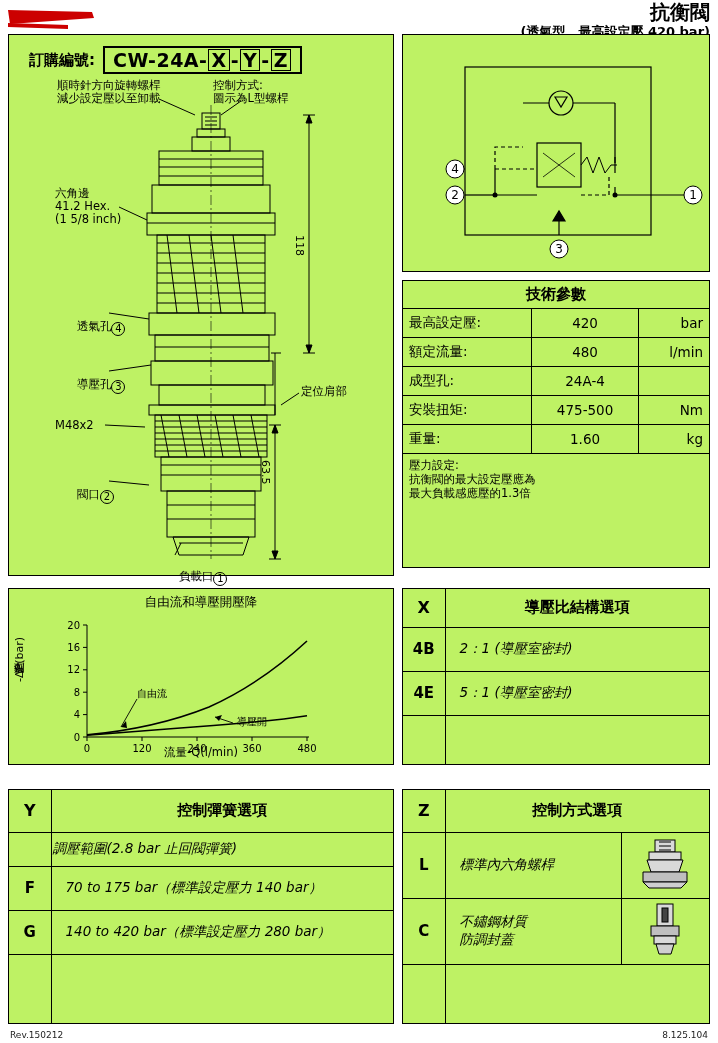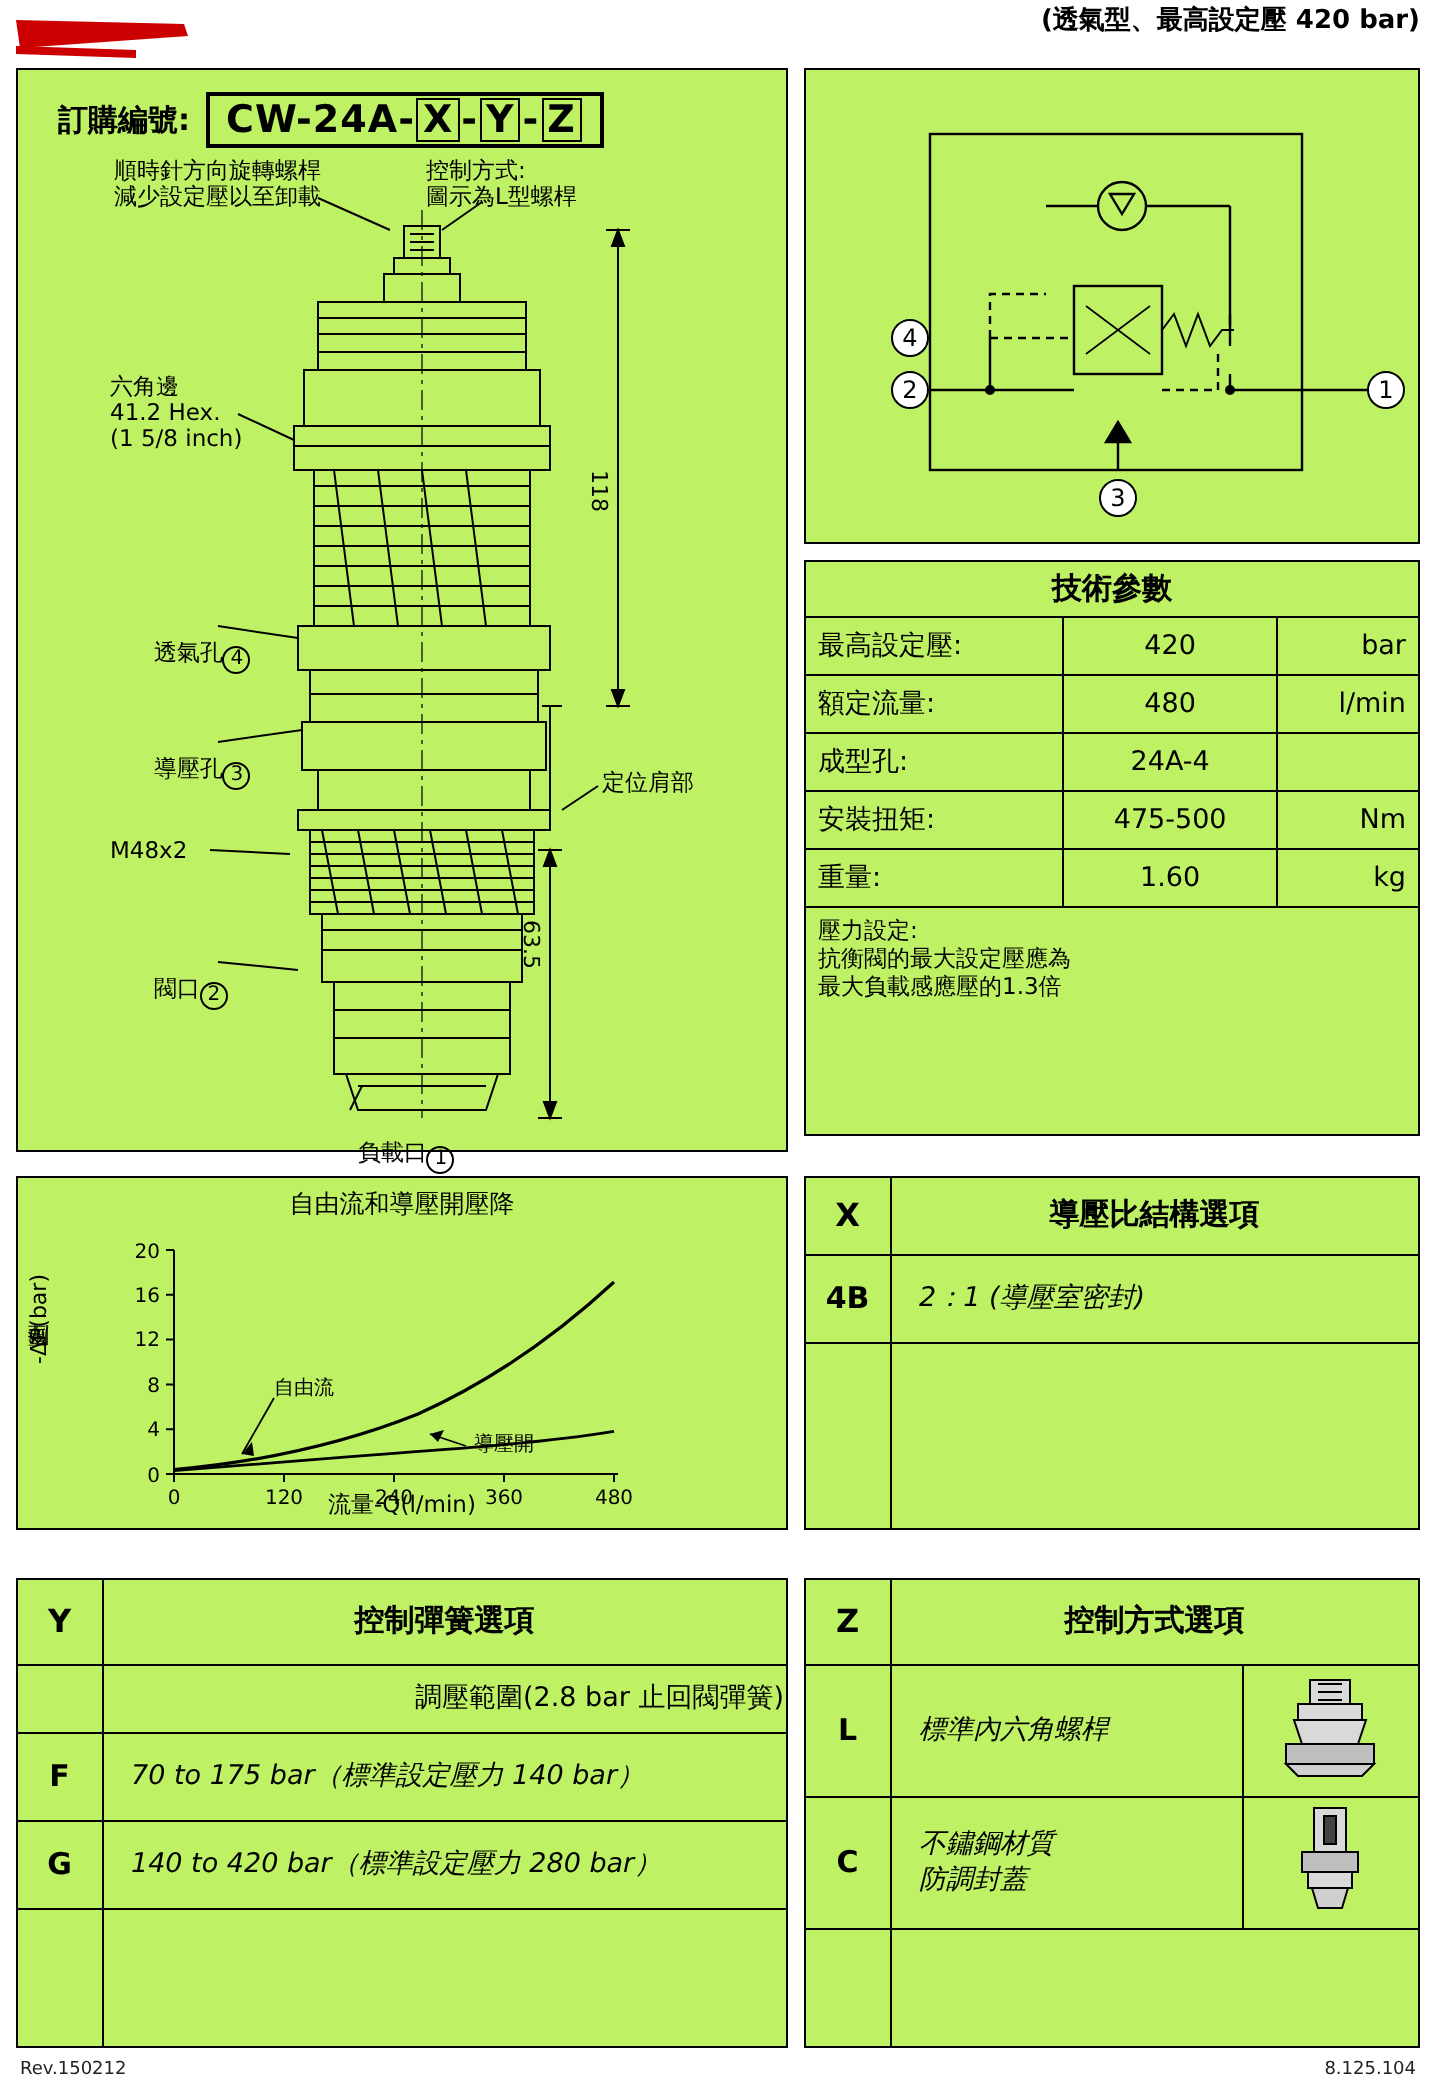--- a/index.html
+++ b/index.html
@@ -92,20 +92,21 @@
 
 <div class="page">
 
   <div class="logo-swoosh">
     <svg width="86" height="20" viewBox="0 0 86 20">
       <path d="M0 0 L84 2 L86 8 L2 14 Z" fill="#cc0000"></path>
       <path d="M0 13 L60 15 L60 19 L0 17 Z" fill="#cc0000"></path>
     </svg>
   </div>
   <div class="hdr-title">
+    <div class="hdr-main">抗衡閥</div>
     <div class="hdr-sub">(透氣型、最高設定壓 420 bar)</div>
   </div>
 
   <div class="box" id="box-drawing">
 
     <div class="order-row">
       <span class="order-label">訂購編號:</span>
       <span class="order-code-box">
         <span>CW-24A-</span>
           <span class="seg-box">X</span>
@@ -347,38 +348,42 @@
     <table class="tbl" style="height:100%;">
       <tbody>
           <tr style="height:38px;">
         <td class="opt-head-letter" style="border-left:none;border-top:none;">X</td>
         <td class="opt-title" style="border-right:none;border-top:none;">導壓比結構選項</td>
       </tr>
       <tr style="height:44px;">
         <td class="opt-letter" style="border-left:none;">4B</td>
         <td class="opt-cell" style="border-right:none;">2：1 (導壓室密封)</td>
       </tr>
+      <tr style="height:44px;">
+        <td class="opt-letter" style="border-left:none;">4E</td>
+        <td class="opt-cell" style="border-right:none;">5：1 (導壓室密封)</td>
+      </tr>
       <tr>
         <td class="opt-letter" style="border-left:none;border-bottom:none;"></td>
         <td class="opt-cell" style="border-right:none;border-bottom:none;"></td>
       </tr>
     </tbody>
       </table>
   </div>
 
   <div class="box" id="box-y">
     <table class="tbl" style="height:100%;">
       <tbody>
           <tr style="height:42px;">
         <td class="opt-head-letter" style="border-left:none;border-top:none;">Y</td>
         <td class="opt-title" style="border-right:none;border-top:none;">控制彈簧選項</td>
       </tr>
       <tr style="height:34px;">
         <td style="border-left:none;border-right:none;border-bottom:none;border-top:none;"></td>
-        <td class="opt-title" style="border-right:none;font-size:13.5px;font-weight:normal;text-align:right;">調壓範圍(2.8 bar 止回閥彈簧)</td>
+        <td class="opt-title" style="border-right:none;font-size:13.5px;font-weight:normal;text-align:left;font-style:italic;">調壓範圍(2.8 bar 止回閥彈簧)</td>
       </tr>
       <tr style="height:44px;">
         <td class="opt-letter" style="border-left:none;">F</td>
         <td class="opt-cell" style="border-right:none;">70 to 175 bar（標準設定壓力 140 bar）</td>
       </tr>
       <tr style="height:44px;">
         <td class="opt-letter" style="border-left:none;">G</td>
         <td class="opt-cell" style="border-right:none;">140 to 420 bar（標準設定壓力 280 bar）</td>
       </tr>
       <tr>

